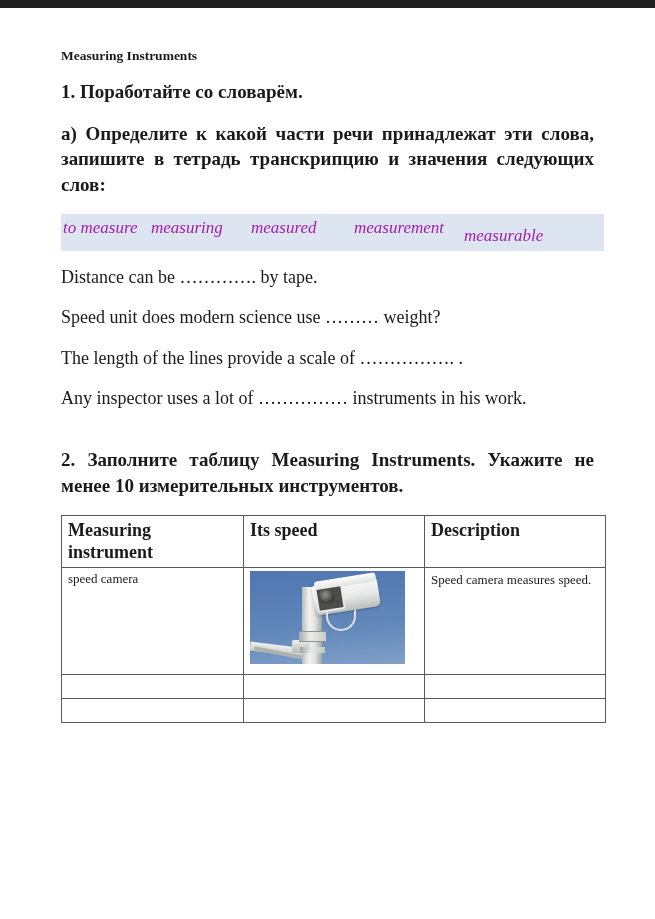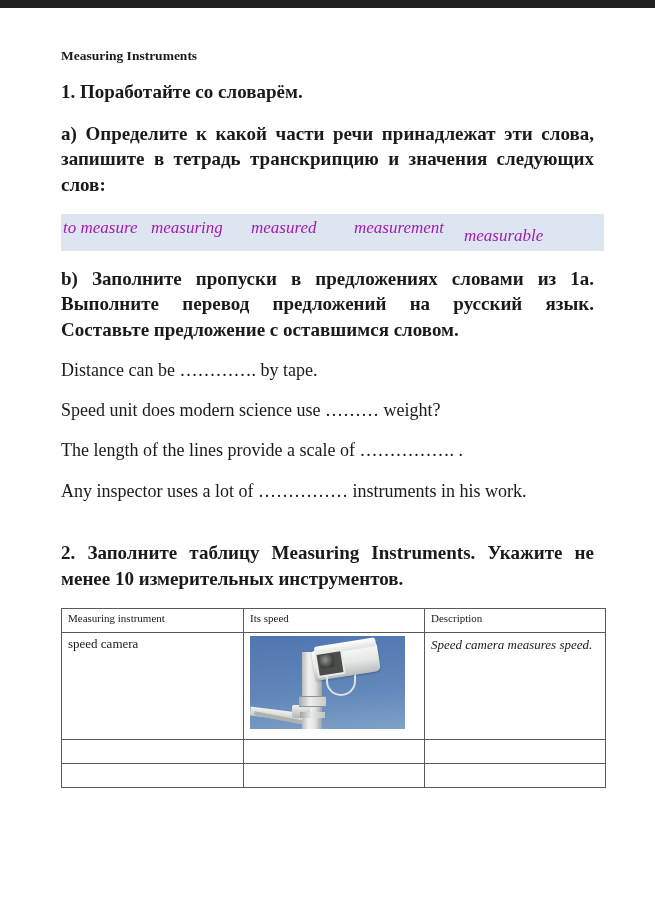--- a/index.html
+++ b/index.html
@@ -81,40 +81,39 @@
     width: 544px;
     margin-top: 13px;
     table-layout: fixed;
   }
   table.mi td, table.mi th {
     border: 1px solid #5a5a5a;
     vertical-align: top;
     padding: 3px 5px 3px 6px;
   }
   table.mi th {
-    font-size: 11px;
-    font-weight: normal;
+    font-size: 18px;
+    font-weight: bold;
     text-align: left;
     height: 17px;
     line-height: 1.25;
   }
   .col1 { width: 182px; }
   .col2 { width: 181px; }
   .col3 { width: 181px; }
   td.instrument {
     font-size: 13px;
     line-height: 1.3;
     height: 100px;
     margin-left: 36px;
   }
   td.imgcell {
     padding: 4px 4px 4px 12px;
   }
   td.desccell {
-    font-style: italic;
     font-size: 13px;
     line-height: 1.35;
     text-align: justify;
     text-align-last: left;
   }
   tr.empty td {
     height: 17px;
   }
 
   
@@ -251,21 +250,20 @@
     <p class="task-head justify">a) Определите к какой части речи принадлежат эти слова, запишите в тетрадь транскрипцию и значения следующих слов:</p>
 
     <div class="wordbar">
       <span class="w w1">to measure</span>
       <span class="w w2">measuring</span>
       <span class="w w3">measured</span>
       <span class="w w4">measurement</span>
       <span class="w w5">measurable</span>
     </div>
 
-    <p class="task-head justify">b) Заполните пропуски в предложениях словами из 1a. Выполните перевод предложений на русский язык. Составьте предложение с оставшимся словом.</p>
 
     <p class="sentence">Distance can be …………. by tape.</p>
     <p class="sentence">Speed unit does modern science use ……… weight?</p>
     <p class="sentence">The length of the lines provide a scale of ……………. .</p>
     <p class="sentence">Any inspector uses a lot of  …………… instruments in his work.</p>
 
     <p class="task-head justify gap-before">2. Заполните таблицу Measuring Instruments. Укажите не менее 10 измерительных инструментов.</p>
 
     <table class="mi">
       <colgroup>

